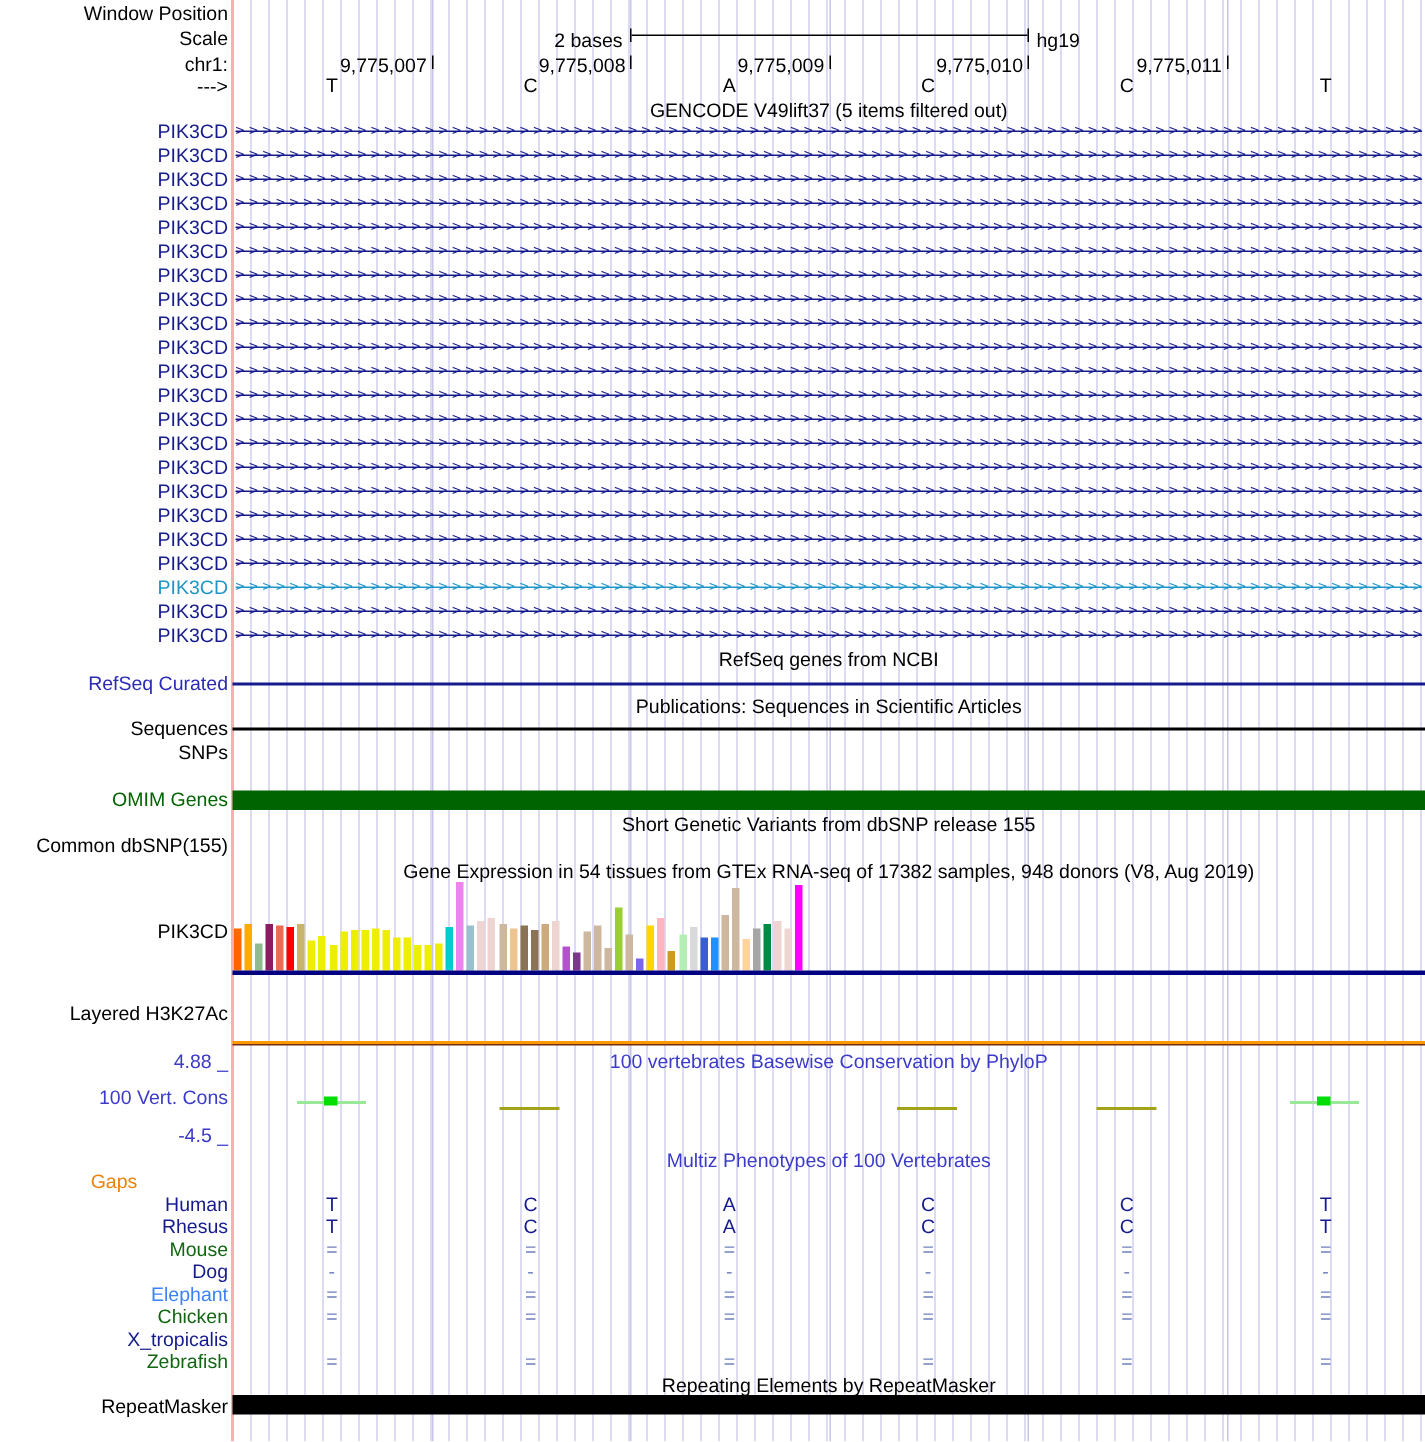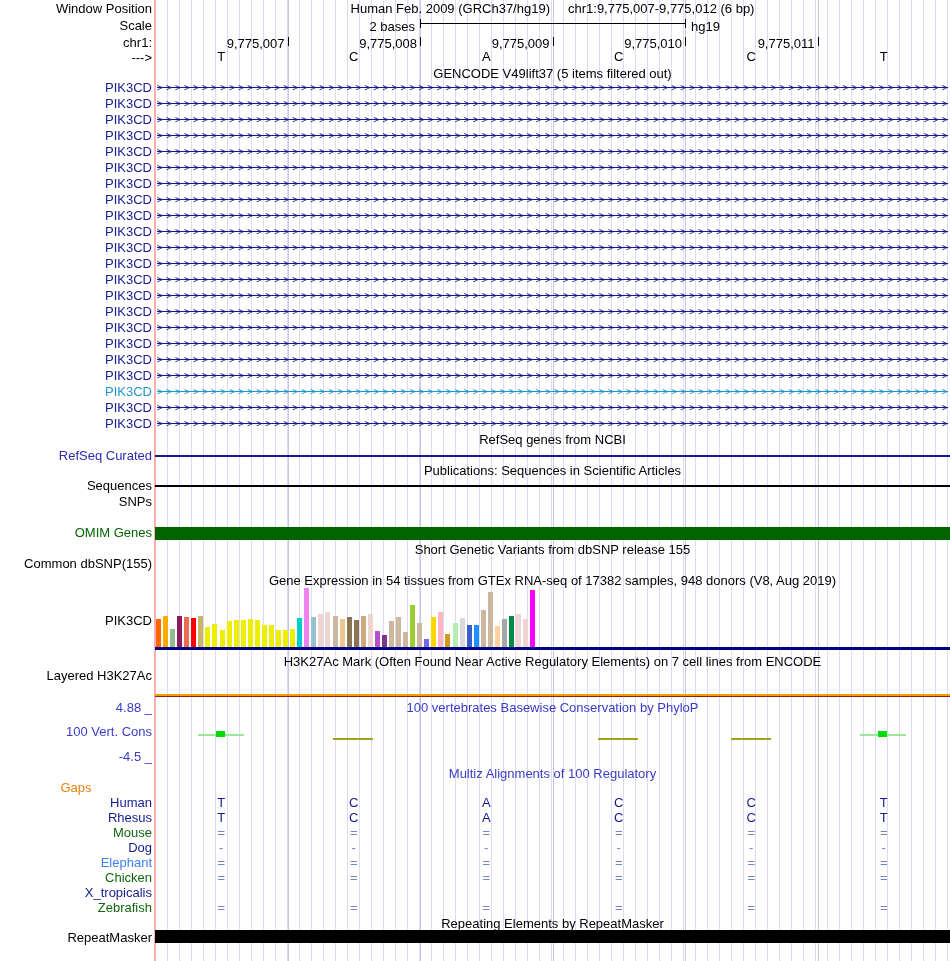--- a/index.html
+++ b/index.html
@@ -28,23 +28,20 @@
   <div id="boundaries">
       <div class="boundary" style="left: 287.5px;"></div>
       <div class="boundary" style="left: 420px;"></div>
       <div class="boundary" style="left: 552.5px;"></div>
       <div class="boundary" style="left: 685px;"></div>
       <div class="boundary" style="left: 817.5px;"></div>
     </div>
   <div class="pinkline"></div>
 
   <div class="lbl" style="top:2px">Window Position</div>
-  <div class="ttl" style="top:2px">
-    <span>Human Feb. 2009 (GRCh37/hg19)</span><span style="display:inline-block;width:18px"></span><span>chr1:9,775,007-9,775,012 (6 bp)</span>
-  </div>
 
   <div class="lbl" style="top:19px">Scale</div>
   <div class="abs" style="top:19px;left:340px;width:75px;text-align:right">2 bases</div>
   <div class="scalebar" style="top:19px;left:420px;width:264px"></div>
   <div class="abs" style="top:19px;left:691px">hg19</div>
 
   <div class="lbl" style="top:36px">chr1:</div>
   <div id="ruler">
       <div style="position: absolute; top: 36px; left: 184.5px; width: 100px; text-align: right;">9,775,007</div>
       <div style="position: absolute; top: 37px; left: 287.5px; width: 1px; height: 9px; background: rgb(0, 0, 0);"></div>
@@ -185,40 +182,39 @@
       <div style="position: absolute; left: 332.82px; bottom: 0px; width: 5px; height: 55px; background: rgb(205, 183, 158);"></div>
       <div style="position: absolute; left: 339.88px; bottom: 0px; width: 5px; height: 21px; background: rgb(255, 211, 155);"></div>
       <div style="position: absolute; left: 346.94px; bottom: 0px; width: 5px; height: 28px; background: rgb(166, 166, 166);"></div>
       <div style="position: absolute; left: 354px; bottom: 0px; width: 5px; height: 31px; background: rgb(0, 139, 69);"></div>
       <div style="position: absolute; left: 361.06px; bottom: 0px; width: 5px; height: 33px; background: rgb(238, 213, 210);"></div>
       <div style="position: absolute; left: 368.12px; bottom: 0px; width: 5px; height: 28px; background: rgb(238, 213, 210);"></div>
       <div style="position: absolute; left: 375.18px; bottom: 0px; width: 5px; height: 57px; background: rgb(255, 0, 255);"></div>
     </div>
   <div class="abs" style="top:647px;left:155px;width:795px;height:3px;background:#000080"></div>
 
-  <div class="ttl" style="top:655px">H3K27Ac Mark (Often Found Near Active Regulatory Elements) on 7 cell lines from ENCODE</div>
   <div class="lbl" style="top:669px">Layered H3K27Ac</div>
   <div class="abs" style="top:694px;left:155px;width:795px;height:1.5px;background:#FF9900"></div>
   <div class="abs" style="top:695.5px;left:155px;width:795px;height:1.5px;background:#7A2D12"></div>
 
   <div class="ttl" style="top:701px;color:#3B3BC8">100 vertebrates Basewise Conservation by PhyloP</div>
   <div class="lbl" style="top:701px;color:#3B3BC8">4.88 _</div>
   <div class="lbl" style="top:725px;color:#3B3BC8">100 Vert. Cons</div>
   <div class="lbl" style="top:750px;color:#3B3BC8">-4.5 _</div>
   <div id="cons-marks">
       <div style="position: absolute; top: 734px; left: 198px; width: 46px; height: 2px; background: rgb(152, 232, 152);"></div>
       <div style="position: absolute; top: 731px; left: 216px; width: 9px; height: 6px; background: rgb(0, 221, 0);"></div>
       <div style="position: absolute; top: 738px; left: 333px; width: 40px; height: 2px; background: rgb(163, 163, 23);"></div>
       <div style="position: absolute; top: 738px; left: 598px; width: 40px; height: 2px; background: rgb(163, 163, 23);"></div>
       <div style="position: absolute; top: 738px; left: 731px; width: 40px; height: 2px; background: rgb(163, 163, 23);"></div>
       <div style="position: absolute; top: 734px; left: 860px; width: 46px; height: 2px; background: rgb(152, 232, 152);"></div>
       <div style="position: absolute; top: 731px; left: 878px; width: 9px; height: 6px; background: rgb(0, 221, 0);"></div>
     </div>
 
-  <div class="ttl" style="top:767px;color:#3B3BC8">Multiz Alignments of 100 Regulatory</div>
+  <div class="ttl" style="top:767px;color:#3B3BC8">Multiz Phenotypes of 100 Vertebrates</div>
   <div id="multiz-rows">
       <div style="position: absolute; top: 781px; left: 0px; width: 152px; text-align: center; color: rgb(232, 130, 12); line-height: 13px;">Gaps</div>
       <div style="position: absolute; top: 796px; left: 0px; width: 152px; text-align: right; color: rgb(21, 27, 141); line-height: 13px;">Human</div>
       <div class="cellchar" style="position: absolute; top: 796px; left: 221.25px; color: rgb(21, 27, 141);">T</div>
       <div class="cellchar" style="position: absolute; top: 796px; left: 353.75px; color: rgb(21, 27, 141);">C</div>
       <div class="cellchar" style="position: absolute; top: 796px; left: 486.25px; color: rgb(21, 27, 141);">A</div>
       <div class="cellchar" style="position: absolute; top: 796px; left: 618.75px; color: rgb(21, 27, 141);">C</div>
       <div class="cellchar" style="position: absolute; top: 796px; left: 751.25px; color: rgb(21, 27, 141);">C</div>
       <div class="cellchar" style="position: absolute; top: 796px; left: 883.75px; color: rgb(21, 27, 141);">T</div>
       <div style="position: absolute; top: 811px; left: 0px; width: 152px; text-align: right; color: rgb(21, 27, 141); line-height: 13px;">Rhesus</div>

